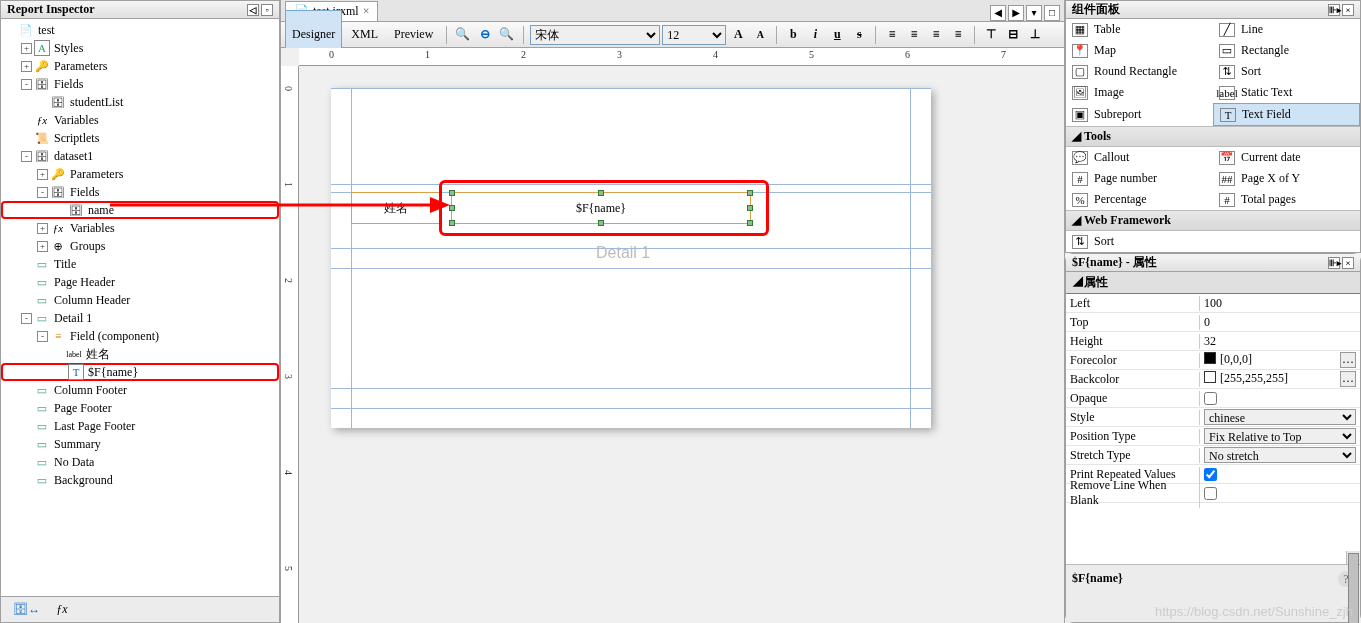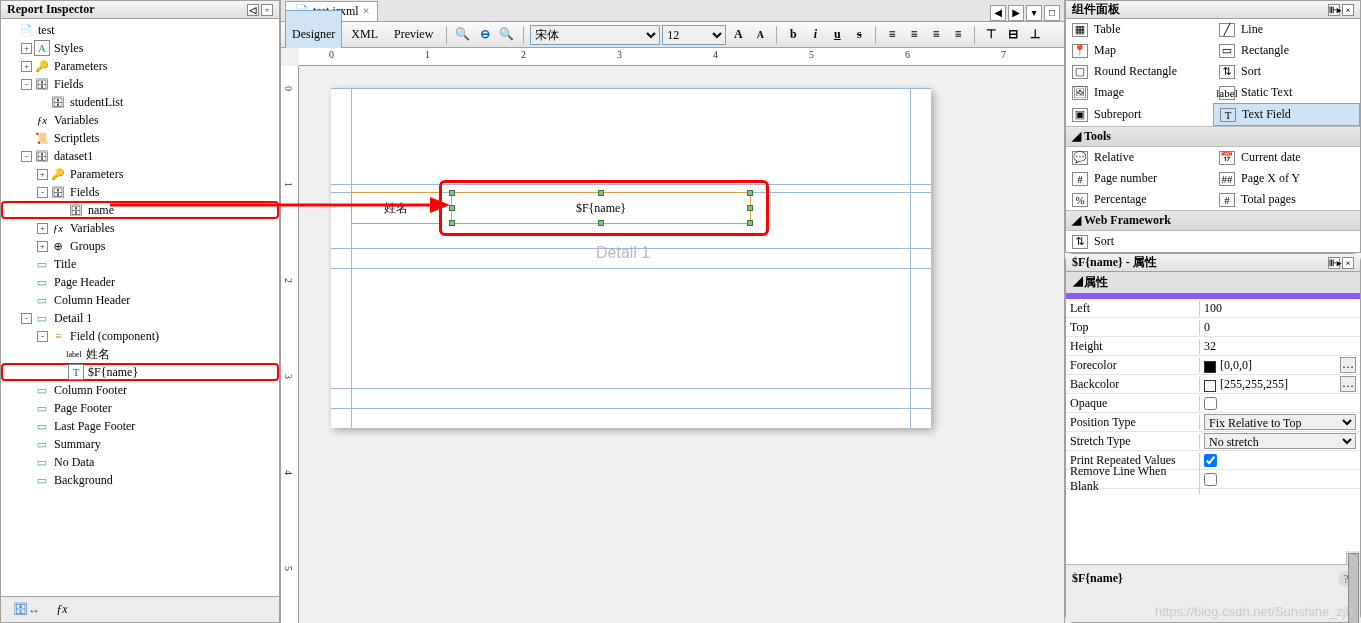--- a/index.html
+++ b/index.html
@@ -52,25 +52,25 @@
 
 .right { width: 296px; height: 100%; display: flex; flex-direction: column; }
 .palette { flex: 0 0 auto; }
 .pal-body { background: #fff; }
 .pal-section { background: linear-gradient(#e8e8e8,#d8d8d8); border-top: 1px solid #bbb; border-bottom: 1px solid #bbb; padding: 2px 6px; font-weight: bold; }
 .pal-grid { display: grid; grid-template-columns: 1fr 1fr; }
 .pal-item { display: flex; align-items: center; gap: 6px; padding: 3px 6px; cursor: pointer; }
 .pal-item.selected { background: #cfe3f7; border: 1px solid #7aa7c7; }
 .pal-item .pi { width: 16px; height: 14px; display: inline-flex; align-items: center; justify-content: center; font-size: 11px; border: 1px solid #888; }
 .props { flex: 1; display: flex; flex-direction: column; border-top: 1px solid #a0a0a0; min-height: 0; border-radius: 8px; }
-.props-cat { background: #e0e0e0; border-bottom: 6px solid #8b5cf6; padding: 2px 6px; font-weight: bold; }
+.props-cat { background: #e0e0e0; border-bottom: 1px solid #8b5cf6; padding: 2px 6px; font-weight: bold; }
 .props-table { flex: 1; overflow: auto; background: #fff; }
 .prop-row { display: flex; border-bottom: 1px solid #e5e5e5; height: 19px; align-items: center; }
 .prop-row .pn { width: 134px; padding: 0 4px; border-right: 1px solid #ccc; }
-.prop-row .pv { flex: 1; padding: 0 4px; display: flex; align-items: flex-end; gap: 4px; }
+.prop-row .pv { flex: 1; padding: 0 4px; display: flex; align-items: flex-start; gap: 4px; }
 .prop-row select { width: 100%; height: 16px; border: 1px solid #999; font: inherit; }
 .prop-row .swatch { width: 12px; height: 12px; border: 1px solid #333; }
 .prop-row .dots { width: 16px; height: 16px; border: 1px solid #999; background: #eee; text-align: center; line-height: 12px; cursor: pointer; margin-left: auto; }
 .prop-row input[type=checkbox] { width: 13px; height: 13px; }
 .props-footer { background: #ececec; padding: 6px; border-top: 1px solid #bbb; height: 58px; display: flex; justify-content: space-between; align-items: flex-start; }
 .props-footer .q { width: 16px; height: 16px; border-radius: 50%; background: #ddd; text-align: center; line-height: 16px; color: #666; }
 .right-scroll { position: absolute; right: 0; top: 297px; width: 14px; bottom: 58px; background: #e8e8e8; border-left: 1px solid #bbb; }
 .right-thumb { position: absolute; left: 1px; right: 1px; top: 2px; height: 80px; background: #c0c0c0; border: 1px solid #888; }
 .watermark { position: absolute; right: 8px; bottom: 4px; color: #ccc; font-family: sans-serif; font-size: 13px; pointer-events: none; }
 
@@ -374,21 +374,21 @@
           </div>
           <div class="pal-item selected">
             <span class="pi">T</span>
             <span>Text Field</span>
           </div>
         </div>
       <div class="pal-section">◢ <span>Tools</span></div>
       <div class="pal-grid" id="pal2">
           <div class="pal-item">
             <span class="pi">💬</span>
-            <span>Relative</span>
+            <span>Callout</span>
           </div>
           <div class="pal-item">
             <span class="pi">📅</span>
             <span>Current date</span>
           </div>
           <div class="pal-item">
             <span class="pi">#</span>
             <span>Page number</span>
           </div>
           <div class="pal-item">
@@ -457,20 +457,26 @@
             <span class="dots">…</span>
           </div>
         </div>
         <div class="prop-row">
           <div class="pn">Opaque</div>
           <div class="pv">
             <input type="checkbox" style="">
           </div>
         </div>
         <div class="prop-row">
+          <div class="pn">Style</div>
+          <div class="pv">
+            <select><option>chinese</option></select>
+          </div>
+        </div>
+        <div class="prop-row">
           <div class="pn">Position Type</div>
           <div class="pv">
             <select><option>Fix Relative to Top</option></select>
           </div>
         </div>
         <div class="prop-row">
           <div class="pn">Stretch Type</div>
           <div class="pv">
             <select><option>No stretch</option></select>
           </div>

